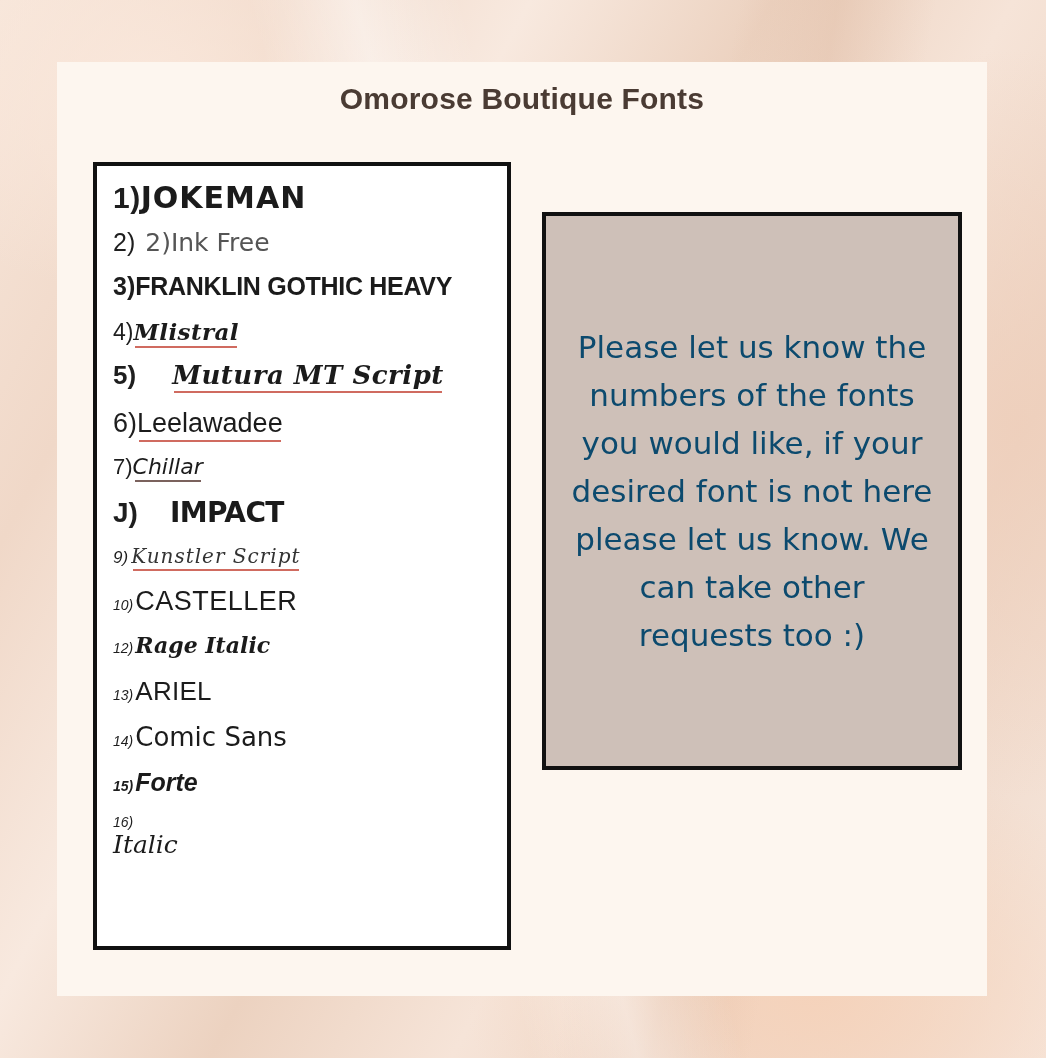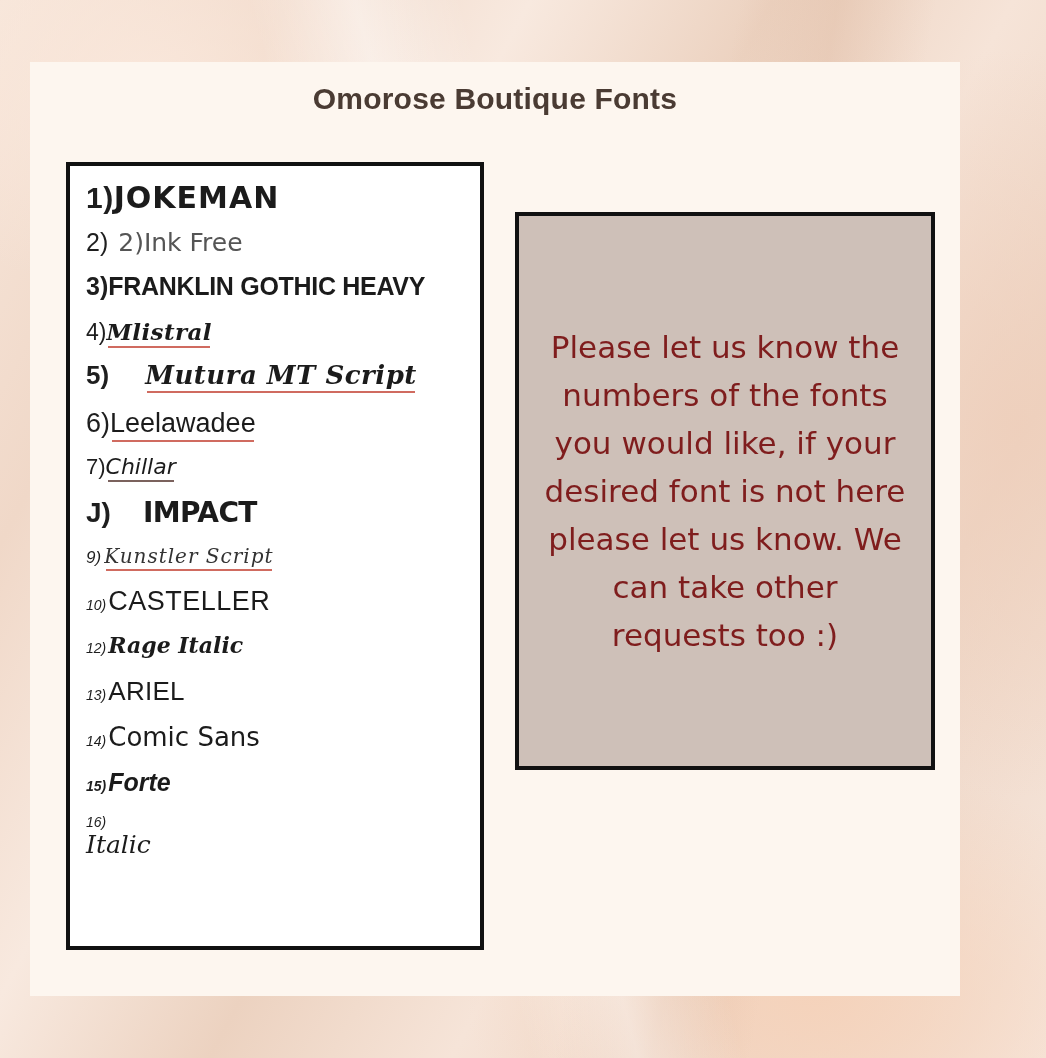--- a/index.html
+++ b/index.html
@@ -29,21 +29,21 @@
     position: absolute;
     inset: 0;
     background:
       linear-gradient(75deg, rgba(255,255,255,0.0) 40%, rgba(255,255,255,0.45) 48%, rgba(255,255,255,0.0) 56%),
       linear-gradient(100deg, rgba(214,170,142,0.0) 60%, rgba(214,170,142,0.28) 68%, rgba(214,170,142,0.0) 76%);
   }
 
   
   .card {
     position: absolute;
-    left: 30px;
+    left: 57px;
     top: 62px;
     width: 930px;
     height: 934px;
     background: #fdf6ef;
   }
 
   .page-title {
     position: absolute;
     left: 0;
     top: 20px;
@@ -178,21 +178,21 @@
     box-sizing: border-box;
     display: flex;
     align-items: center;
     justify-content: center;
     padding: 10px 22px;
   }
   .note-text {
     font-family: "DejaVu Sans", sans-serif;
     font-size: 31px;
     line-height: 1.55;
-    color: #7f1d1d;
+    color: #0c4a6e;
     text-align: center;
   }
 </style>
 </head>
 <body>
 
 <div class="backdrop"></div>
 
 <div class="card">
 

